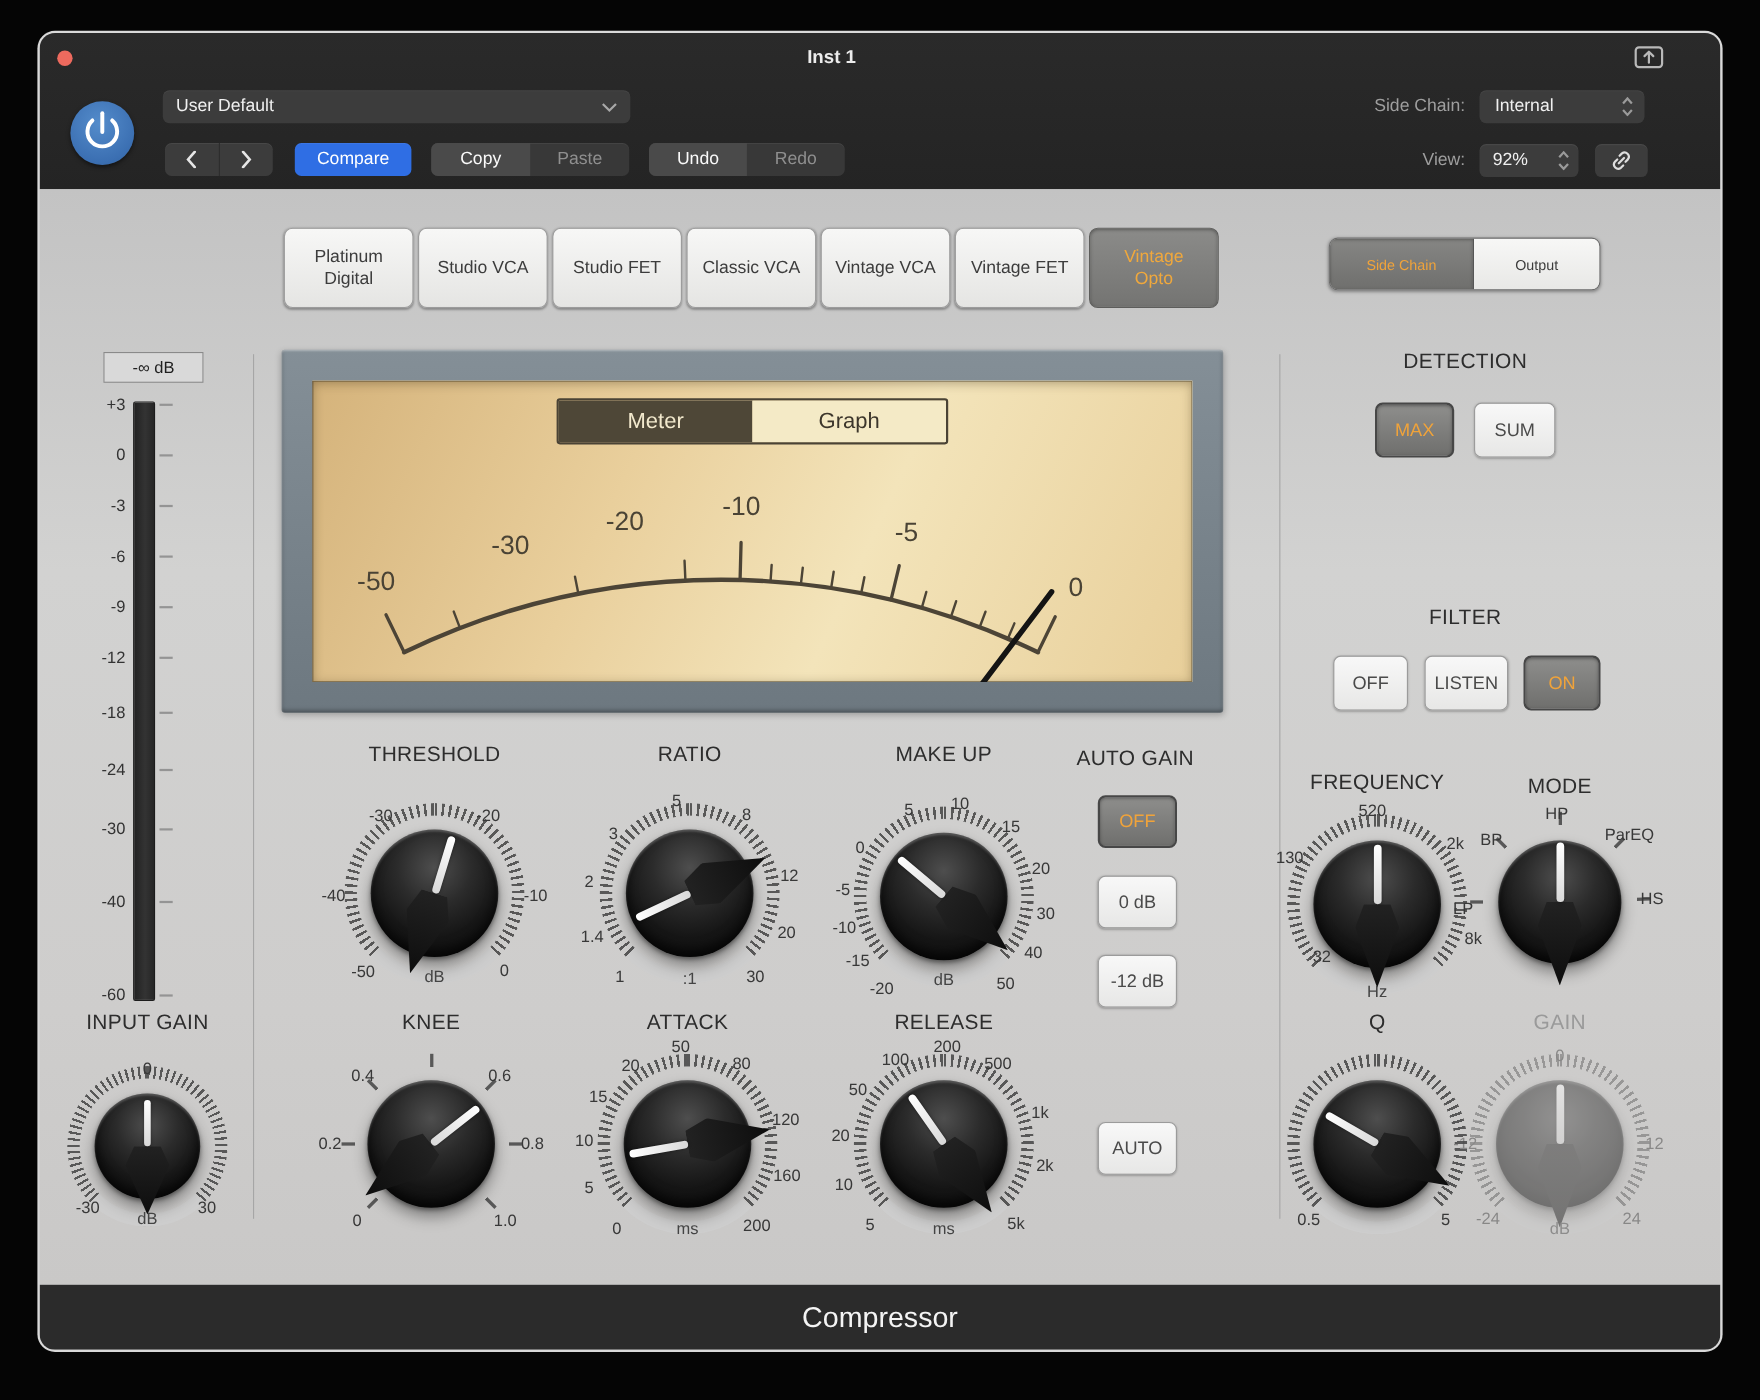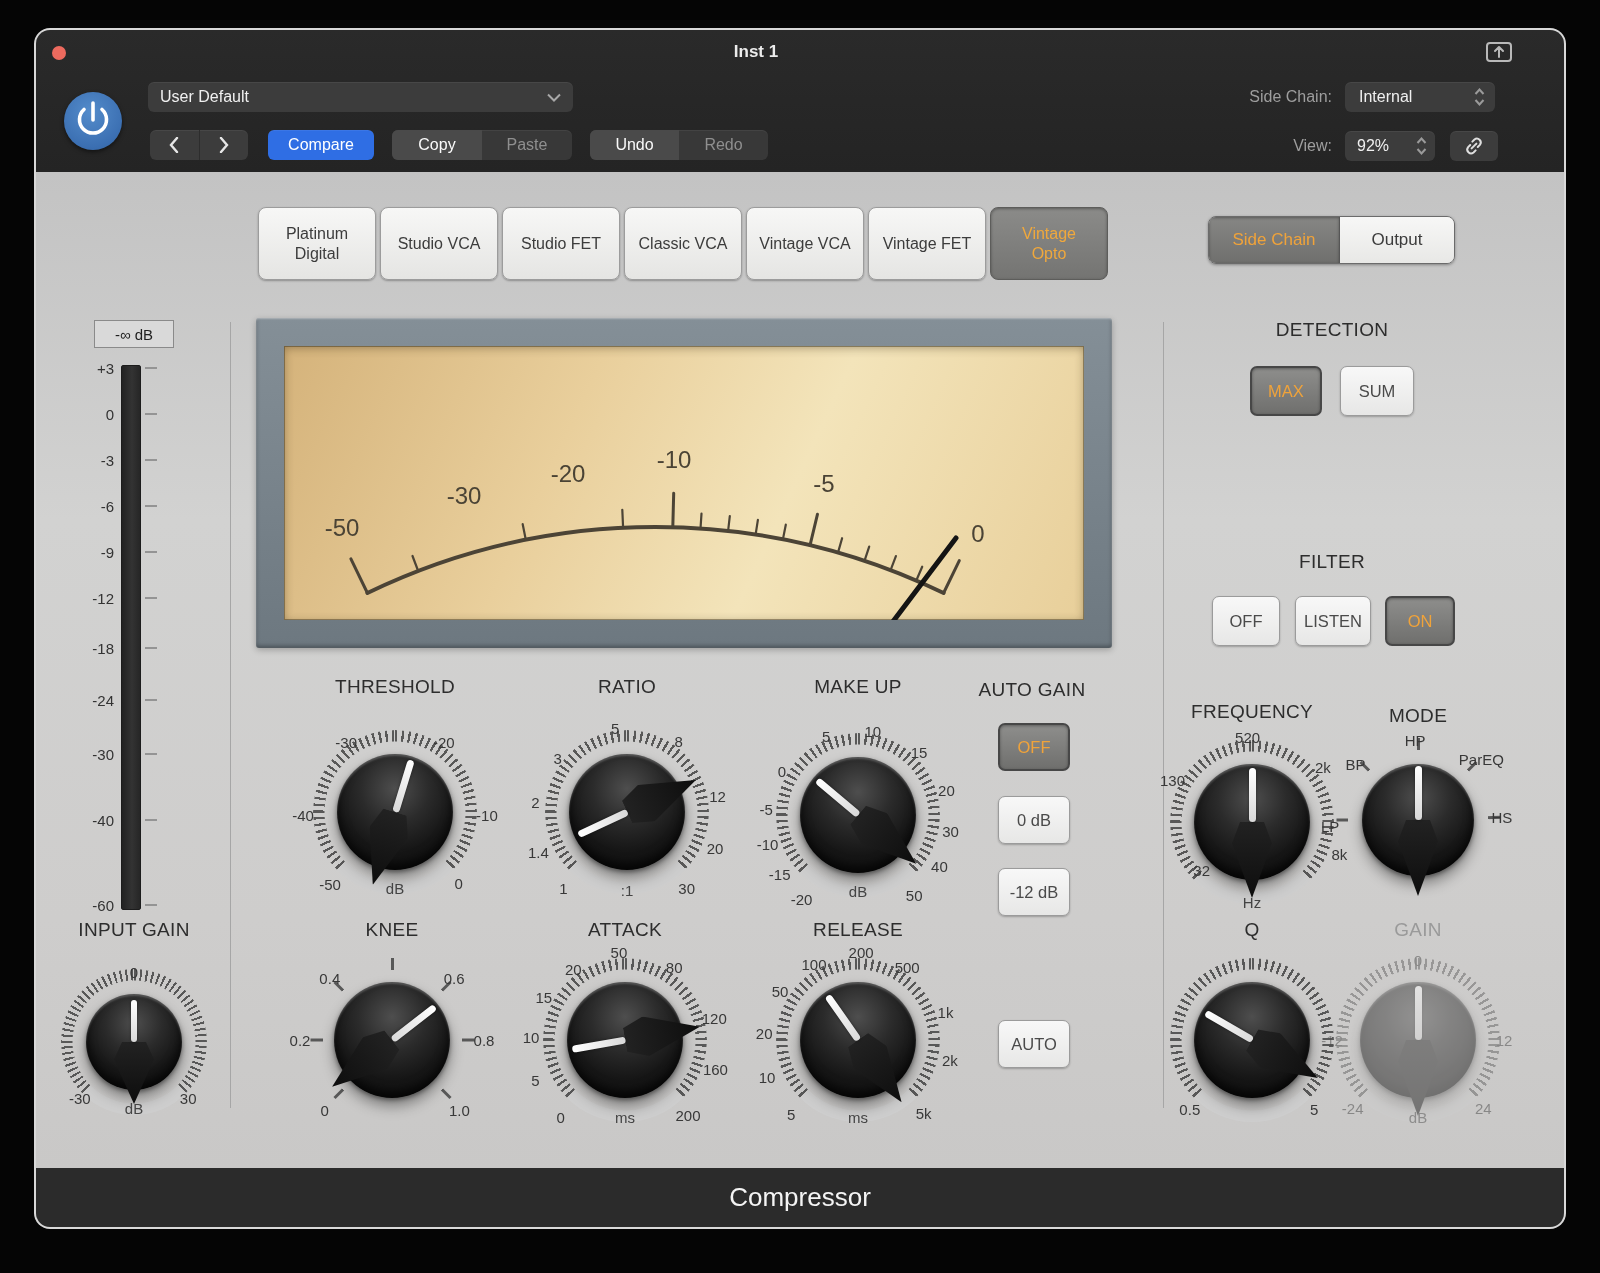--- a/index.html
+++ b/index.html
@@ -39,28 +39,28 @@
   
   .tab{position:absolute;top:177px;width:118px;height:73px;border-radius:8px;border:1px solid #9c9c9c;box-sizing:border-box;
     background:linear-gradient(#f7f7f6,#e5e5e3);color:#3c3c3c;font-size:16px;line-height:1.25;
     display:flex;align-items:center;justify-content:center;text-align:center;padding:0 12px;box-shadow:0 1px 2px rgba(0,0,0,.3);}
   .tab.sel{background:linear-gradient(#8b8b89,#747472);color:#f0a83c;border-color:#5d5d5b;box-shadow:inset 0 1px 3px rgba(0,0,0,.35);}
   
   .pbtn{position:absolute;border-radius:7px;display:flex;align-items:center;justify-content:center;font-size:16.5px;
     background:linear-gradient(#f8f8f8,#e7e7e6);border:1px solid #9b9b9b;color:#4a4a4a;box-sizing:border-box;box-shadow:0 1px 2px rgba(0,0,0,.25);}
   .pbtn.sel{background:linear-gradient(#8e8e8c,#6f6f6d);border:2px solid #474747;color:#f0a33a;box-shadow:inset 0 1px 3px rgba(0,0,0,.35);}
   .toggle2{position:absolute;left:1172px;top:186px;width:247px;height:48px;border-radius:8px;overflow:hidden;
-    display:flex;border:1px solid #6b6b6b;box-sizing:border-box;box-shadow:0 1px 3px rgba(0,0,0,.35);font-size:17px;}
+    display:flex;border:1px solid #6b6b6b;box-sizing:border-box;box-shadow:0 1px 3px rgba(0,0,0,.35);font-size:13px;}
   .toggle2 .t-a{width:130px;display:flex;align-items:center;justify-content:center;
     background:linear-gradient(#868684,#6f6f6d);color:#f0a33a;border-right:1px solid #565656;box-shadow:inset 0 1px 3px rgba(0,0,0,.35);}
   .toggle2 .t-b{flex:1;display:flex;align-items:center;justify-content:center;background:linear-gradient(#f7f7f6,#e8e8e6);color:#3c3c3c;}
   .sec-title{position:absolute;transform:translate(-50%,-50%);font-size:19px;font-weight:500;color:#2d2d2d;letter-spacing:.3px;white-space:nowrap;}
   .sec-title.dim{color:#9a9a9a;}
   
-  .readout{position:absolute;left:58px;top:290px;width:80px;height:28px;background:#d9d9d9;border:1px solid #8a8a8a;
+  .readout{position:absolute;left:58px;top:290px;width:91px;height:28px;background:#d9d9d9;border:1px solid #8a8a8a;
     box-sizing:border-box;display:flex;align-items:center;justify-content:center;font-size:15px;color:#1f1f1f;}
   .grbar{position:absolute;left:85px;top:335px;width:20px;height:545px;border-radius:2px;
     background:linear-gradient(90deg,#222,#333 55%,#262626);border:1px solid #1c1c1c;box-sizing:border-box;}
   .grlab{position:absolute;left:18px;width:60px;text-align:right;font-size:15px;color:#333;transform:translateY(-50%);}
   .grtick{position:absolute;left:109px;width:12px;height:2px;background:#949494;}
   
   .vu{position:absolute;left:220px;top:288px;width:856px;height:330px;border-radius:3px;
     background:linear-gradient(180deg,#848f97,#6d7880);
     box-shadow:inset 0 1px 2px rgba(255,255,255,.4),inset 0 -2px 4px rgba(0,0,0,.35),0 2px 6px rgba(0,0,0,.25);}
   .vu-face{position:absolute;inset:28px;overflow:hidden;
@@ -266,20 +266,28 @@
         <g font-size="24" fill="#4a4335" text-anchor="middle" font-weight="500">
           <text x="58" y="190">-50</text>
           <text x="180" y="158">-30</text>
           <text x="284" y="136">-20</text>
           <text x="390" y="122">-10</text>
           <text x="540" y="146">-5</text>
           <text x="694" y="196">0</text>
         </g>
         <line x1="586" y1="306" x2="672" y2="192" stroke="#141414" stroke-width="5" stroke-linecap="round"></line>
       </svg>
+      <div class="mg">
+        <div class="m">
+            <span>Meter</span>
+          </div>
+        <div class="g">
+            <span>Graph</span>
+          </div>
+      </div>
     </div>
   </div>
 
   <div class="sec-title" style="left:1296px;top:300px">DETECTION</div>
   <div class="pbtn sel" style="left:1214px;top:336px;width:72px;height:50px">
       <span>MAX</span>
     </div>
   <div class="pbtn" style="left:1304px;top:336px;width:74px;height:50px">
       <span>SUM</span>
     </div>

